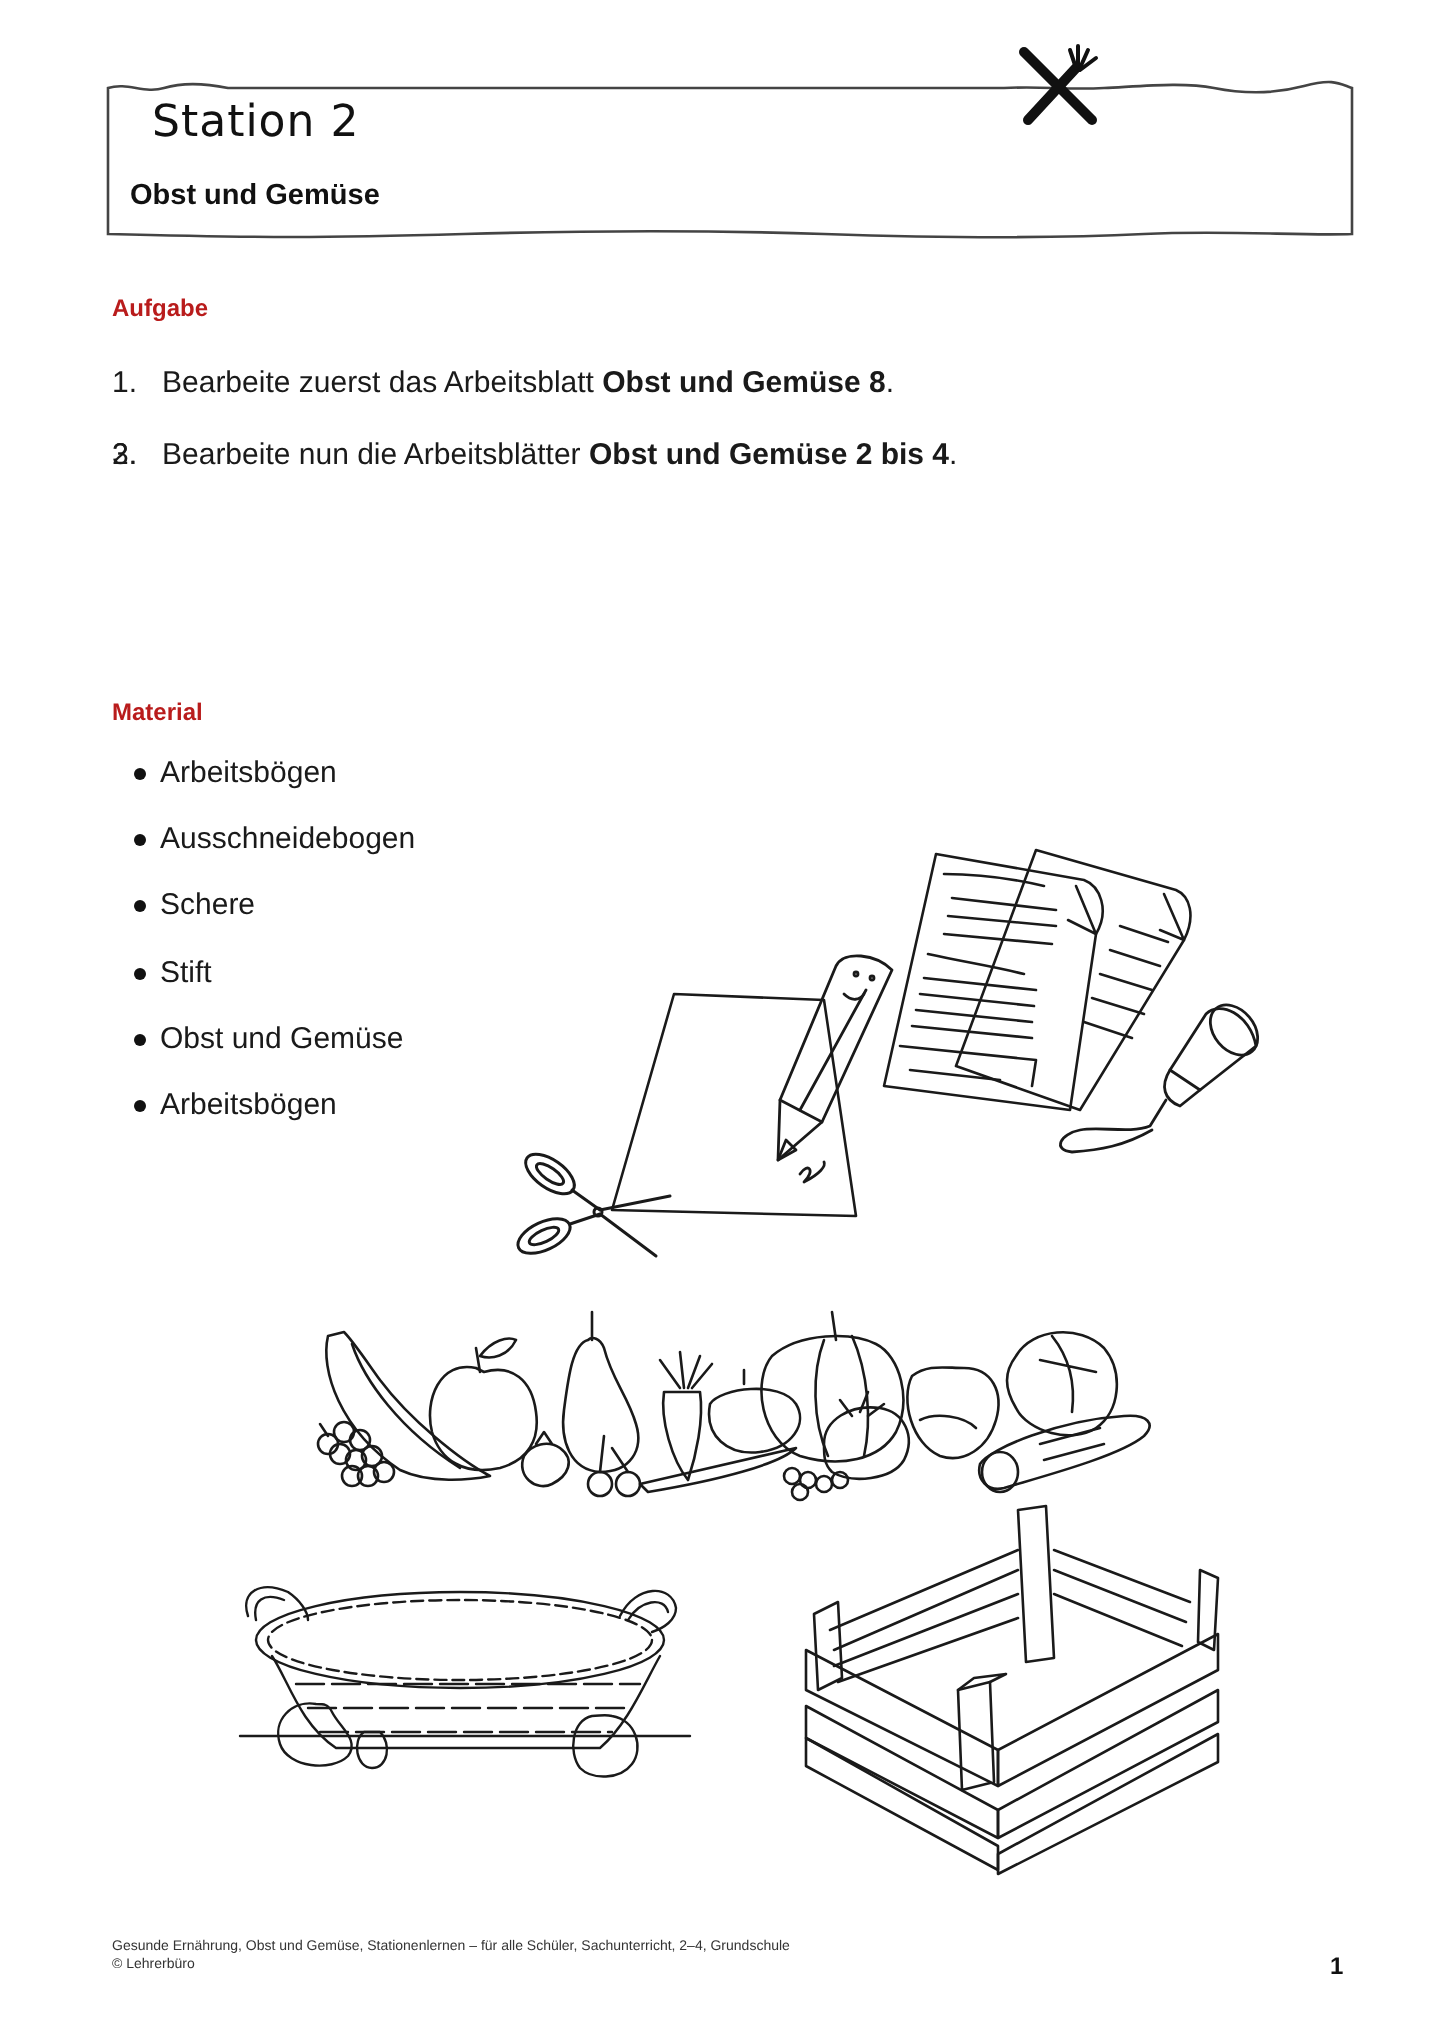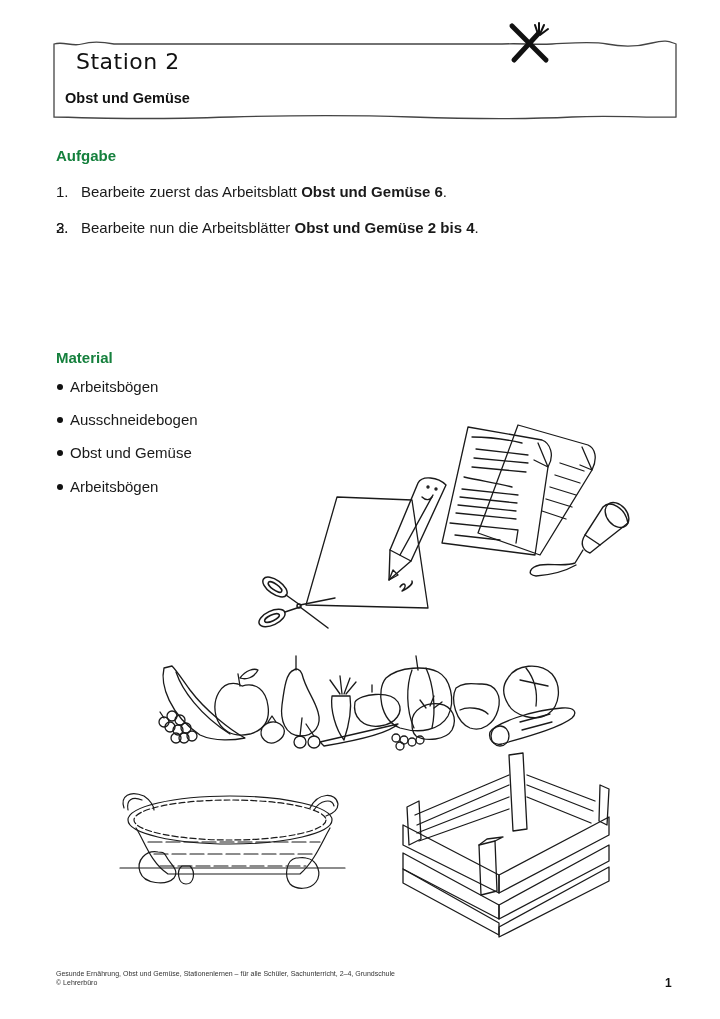--- a/index.html
+++ b/index.html
@@ -3,26 +3,26 @@
 <meta charset="utf-8">
 <style>
   html, body { margin: 0; padding: 0; background: #ffffff; }
   body { width: 720px; height: 1019px; position: relative; overflow: hidden; color: #1a1a1a; font-family: "Liberation Sans", sans-serif; }
   .abs { position: absolute; }
   .header-box { left: 52px; top: 38px; width: 626px; height: 82px; }
   .header-box svg { position: absolute; left: 0; top: 0; }
   .station-title { left: 64px; top: 49px; font-family: "DejaVu Sans", sans-serif; font-size: 22px; font-weight: normal; letter-spacing: 0.5px; color: #111; margin-left: 12px; }
   .subtitle { left: 65px; top: 90px; font-size: 14.5px; font-weight: bold; color: #111; }
   .cutlery { left: 508px; top: 20px; width: 44px; height: 44px; }
-  .section-heading { font-size: 15px; font-weight: bold; color: #15803d; }
+  .section-heading { font-size: 12px; font-weight: bold; color: #b91c1c; }
   .task-list { left: 56px; top: 182px; width: 520px; margin: 0; padding: 0; list-style: none; font-size: 15px; line-height: 19px; }
   .task-list li { position: relative; padding-left: 25px; margin-bottom: 17px; }
   .task-list li .num { position: absolute; left: 0; top: 0; }
   .task-list b { font-weight: bold; }
-  .mat-list { left: 56px; top: 377px; margin: 0; padding: 0; list-style: none; font-size: 15px; }
+  .mat-list { left: 66px; top: 377px; margin: 0; padding: 0; list-style: none; font-size: 15px; }
   .mat-list li { position: relative; padding-left: 14px; height: 33.2px; line-height: 19px; }
   .mat-list li .bullet { position: absolute; left: 1px; top: 7px; width: 6px; height: 6px; background: #111; border-radius: 50%; }
   .footer-text { left: 56px; top: 969px; font-size: 7px; line-height: 9px; color: #333; }
   .page-num { left: 665px; top: 976px; font-size: 12px; font-weight: bold; color: #111; }
   svg.art { position: absolute; overflow: visible; }
   svg.art * { fill: none; stroke: #1a1a1a; stroke-linecap: round; stroke-linejoin: round; }
 </style>
 </head>
 <body>
 
@@ -44,35 +44,37 @@
     <line x1="31" y1="13" x2="31" y2="3"></line>
     <line x1="32" y1="14" x2="36" y2="5"></line>
     <line x1="32" y1="15" x2="40" y2="9"></line>
   </g>
 </svg>
 
 <div class="abs section-heading" style="left:56px; top:147px;">Aufgabe</div>
 <ol class="abs task-list">
   <li>
     <span class="num">1.</span>
-    <span>Bearbeite zuerst das Arbeitsblatt </span><b>Obst und Gemüse 6</b><span>.</span>
+    <span>Bearbeite zuerst das Arbeitsblatt </span><b>Obst und Gemüse 8</b><span>.</span>
   </li>
   <li style="width:485px;">
     <span class="num">2.</span>
   </li>
   <li>
     <span class="num">3.</span>
     <span>Bearbeite nun die Arbeitsblätter </span><b>Obst und Gemüse 2 bis 4</b><span>.</span>
   </li>
 </ol>
 
 <div class="abs section-heading" style="left:56px; top:349px;">Material</div>
 <ul class="abs mat-list">
   <li><span class="bullet"></span><span>Arbeitsbögen</span></li>
   <li><span class="bullet"></span><span>Ausschneidebogen</span></li>
+  <li><span class="bullet"></span><span>Schere</span></li>
+  <li><span class="bullet"></span><span>Stift</span></li>
   <li><span class="bullet"></span><span>Obst und Gemüse</span></li>
   <li><span class="bullet"></span><span>Arbeitsbögen</span></li>
 </ul>
 
 <svg class="art" style="left:250px; top:415px;" width="400" height="220" viewBox="0 0 400 220">
 
   <g stroke-width="1.3">
     <path d="M87,82 L162,85 L178,193 L56,190 Z"></path>
   </g>
 

